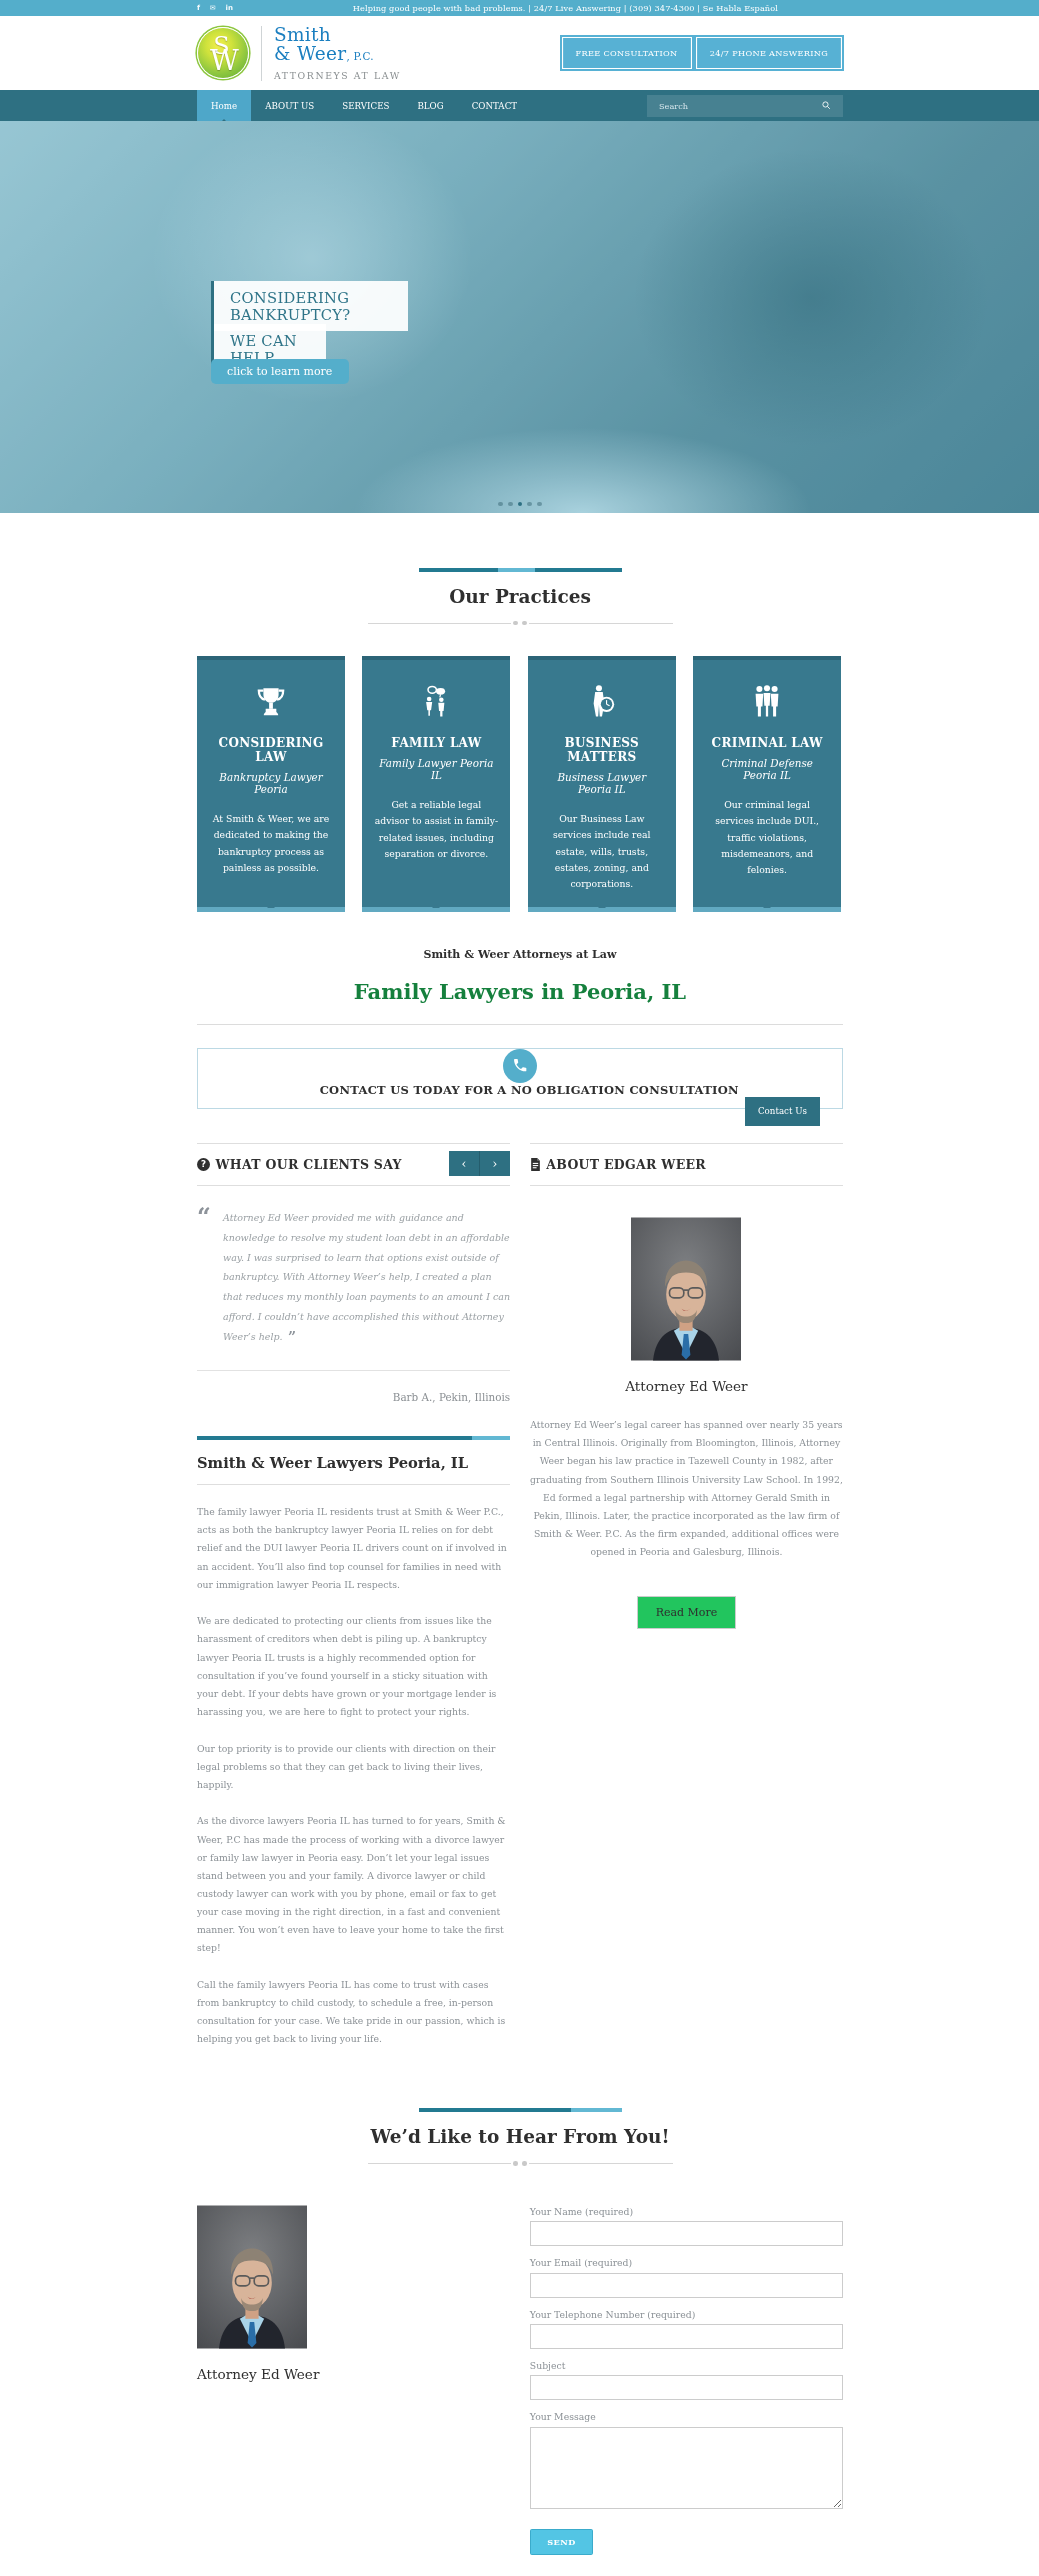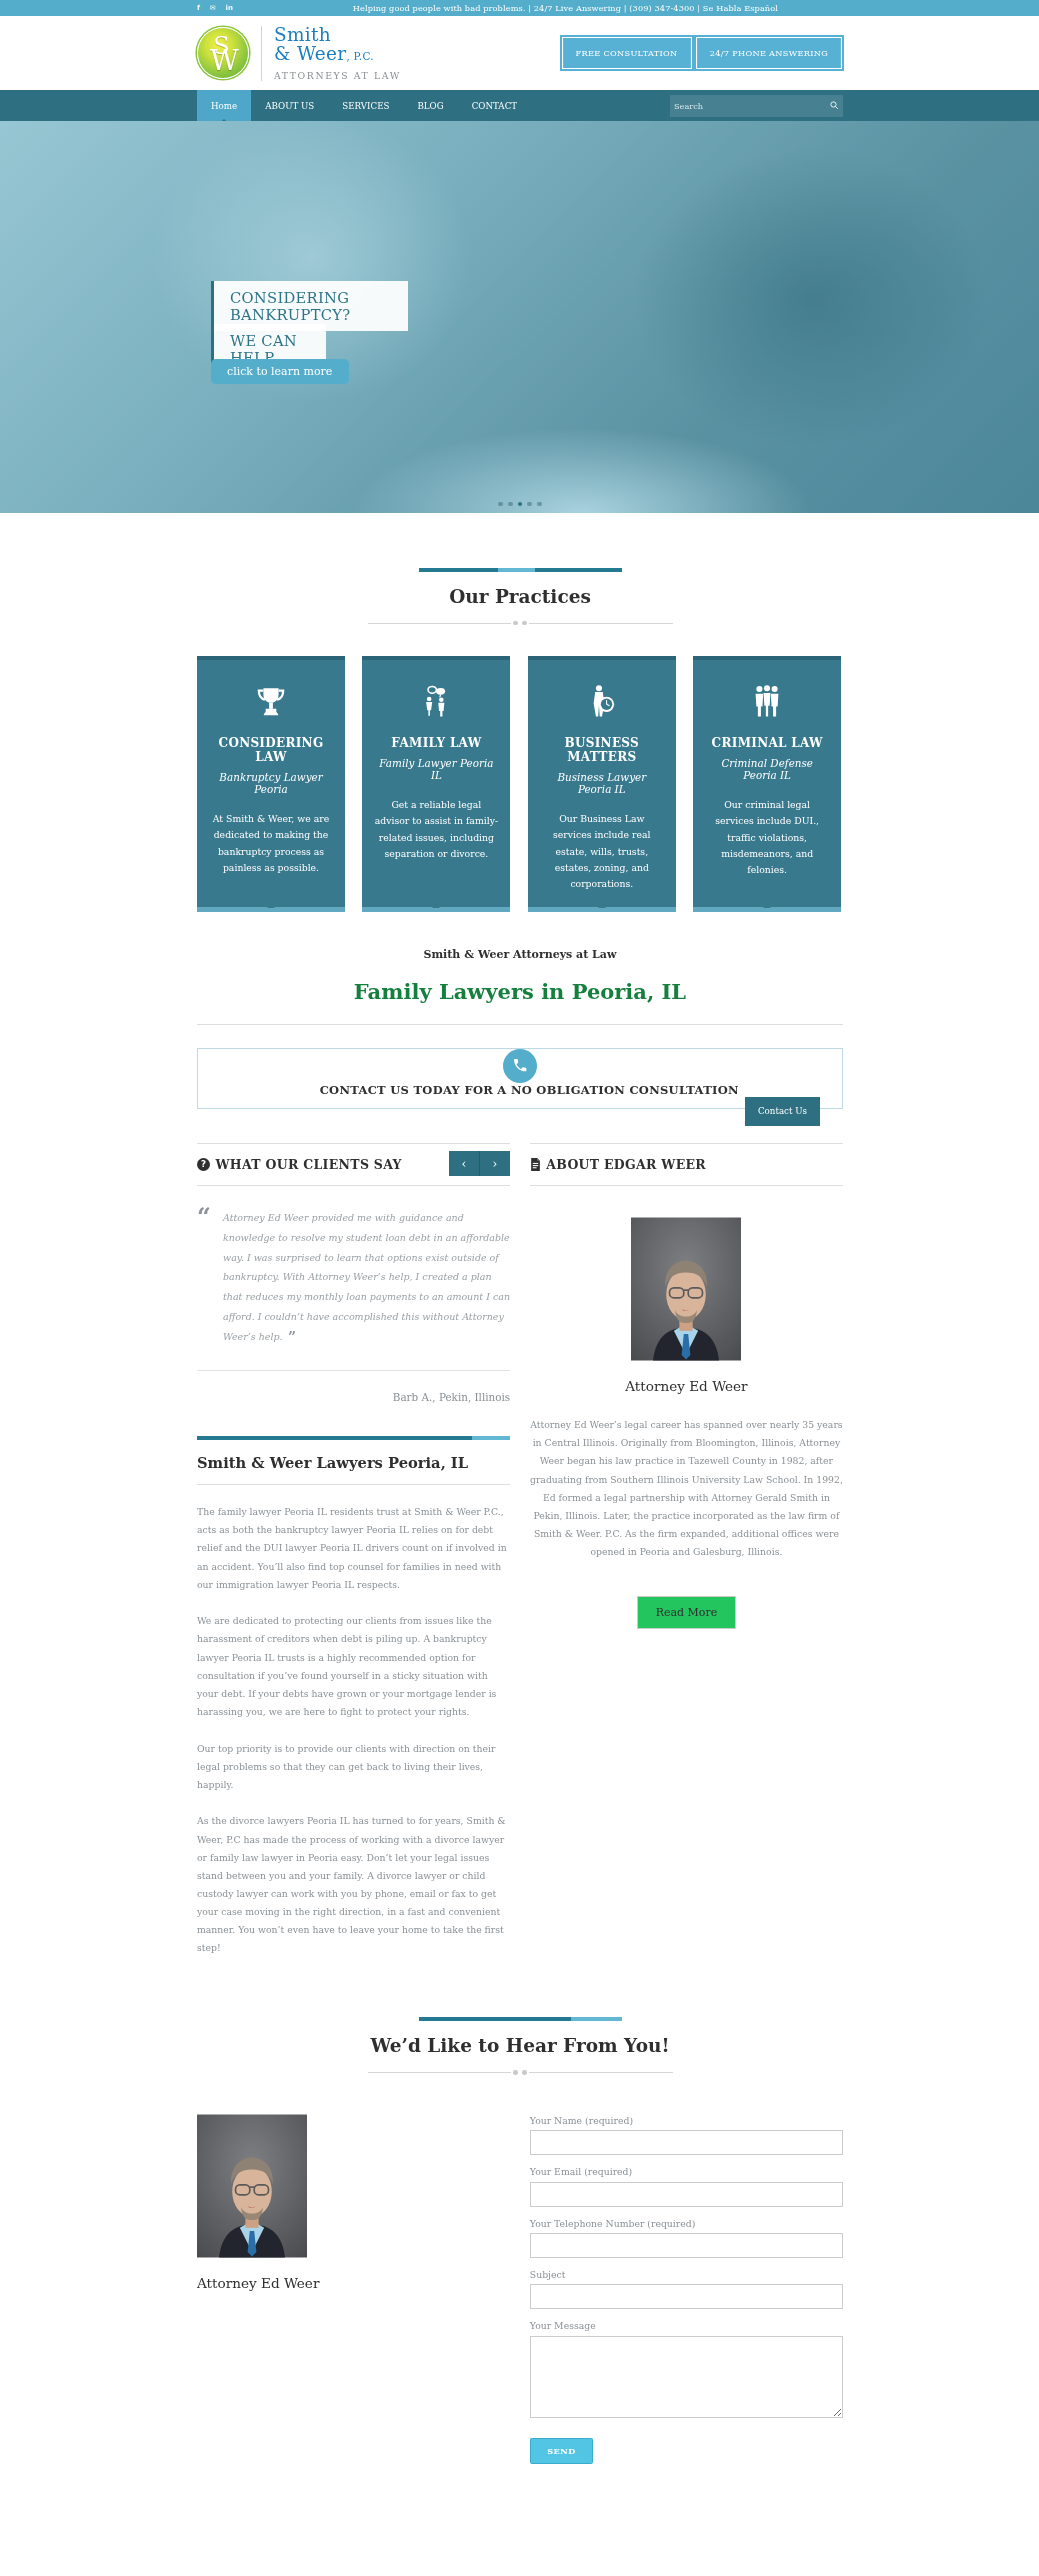--- a/index.html
+++ b/index.html
@@ -47,21 +47,21 @@
   
   .mainnav { background:#2e7082; height:30.5px; }
   .nav-inner { display:flex; align-items:stretch; height:30.5px; }
   .nav-list { list-style:none; display:flex; align-items:stretch; }
   .nav-item { position:relative; display:flex; align-items:center; padding:16px 14px; color:#ffffff; font-size:8.7px; cursor:pointer; }
   .nav-item.active { background:#4ea7c9; }
   .nav-item.active::after {
     content:""; position:absolute; bottom:0; left:50%; transform:translateX(-50%);
     border-left:3.3px solid transparent; border-right:3.3px solid transparent; border-bottom:3.8px solid #2e7082;
   }
-  .search-box { margin-left:auto; align-self:center; width:173px; height:22px; background:rgba(255,255,255,.12); display:flex; align-items:center; padding:0 4px; }
+  .search-box { margin-left:auto; align-self:center; width:196px; height:22px; background:rgba(255,255,255,.12); display:flex; align-items:center; padding:0 12px; }
   .search-box input { flex:1; background:transparent; border:none; outline:none; color:#ffffff; font-size:8.2px; font-family:"DejaVu Serif", serif; }
   .search-box input::placeholder { color:#d6e6ec; }
   .search-ic { width:8.7px; height:8.7px; cursor:pointer; flex:0 0 auto; }
 
   
   .hero {
     height:392px; position:relative; overflow:hidden;
     background:
       radial-gradient(ellipse 382px 142px at 56% 100%, rgba(235,245,247,.85), rgba(235,245,247,0) 60%),
       radial-gradient(ellipse 273px 229px at 78% 45%, rgba(20,60,70,.45), rgba(20,60,70,0) 65%),
@@ -375,20 +375,21 @@
 
       <div class="firm-head">
         <div class="firm-bar"></div>
         <h3>Smith &amp; Weer Lawyers Peoria, IL</h3>
         <hr class="firm-rule">
       </div>
       <p class="body-p">The family lawyer Peoria IL residents trust at Smith &amp; Weer P.C., acts as both the bankruptcy lawyer Peoria IL relies on for debt relief and the DUI lawyer Peoria IL drivers count on if involved in an accident. You’ll also find top counsel for families in need with our immigration lawyer Peoria IL respects.</p>
       <p class="body-p">We are dedicated to protecting our clients from issues like the harassment of creditors when debt is piling up. A bankruptcy lawyer Peoria IL trusts is a highly recommended option for consultation if you’ve found yourself in a sticky situation with your debt. If your debts have grown or your mortgage lender is harassing you, we are here to fight to protect your rights.</p>
       <p class="body-p">Our top priority is to provide our clients with direction on their legal problems so that they can get back to living their lives, happily.</p>
       <p class="body-p">As the divorce lawyers Peoria IL has turned to for years, Smith &amp; Weer, P.C has made the process of working with a divorce lawyer or family law lawyer in Peoria easy. Don’t let your legal issues stand between you and your family. A divorce lawyer or child custody lawyer can work with you by phone, email or fax to get your case moving in the right direction, in a fast and convenient manner. You won’t even have to leave your home to take the first step!</p>
+      <p class="body-p">Call the family lawyers Peoria IL has come to trust with cases from bankruptcy to child custody, to schedule a free, in-person consultation for your case. We take pride in our passion, which is helping you get back to living your life.</p>
     </div>
 
     <div class="col">
       <div class="colhead">
         <svg class="doc-ic" width="11" height="13" viewBox="0 0 20 24">
           <path d="M2 0h11l5 5v19H2z" fill="#2f2f2f"></path>
           <path d="M13 0l5 5h-5z" fill="#777"></path>
           <rect x="5" y="9" width="10" height="2" fill="#fff"></rect>
           <rect x="5" y="13" width="10" height="2" fill="#fff"></rect>
           <rect x="5" y="17" width="7" height="2" fill="#fff"></rect>

